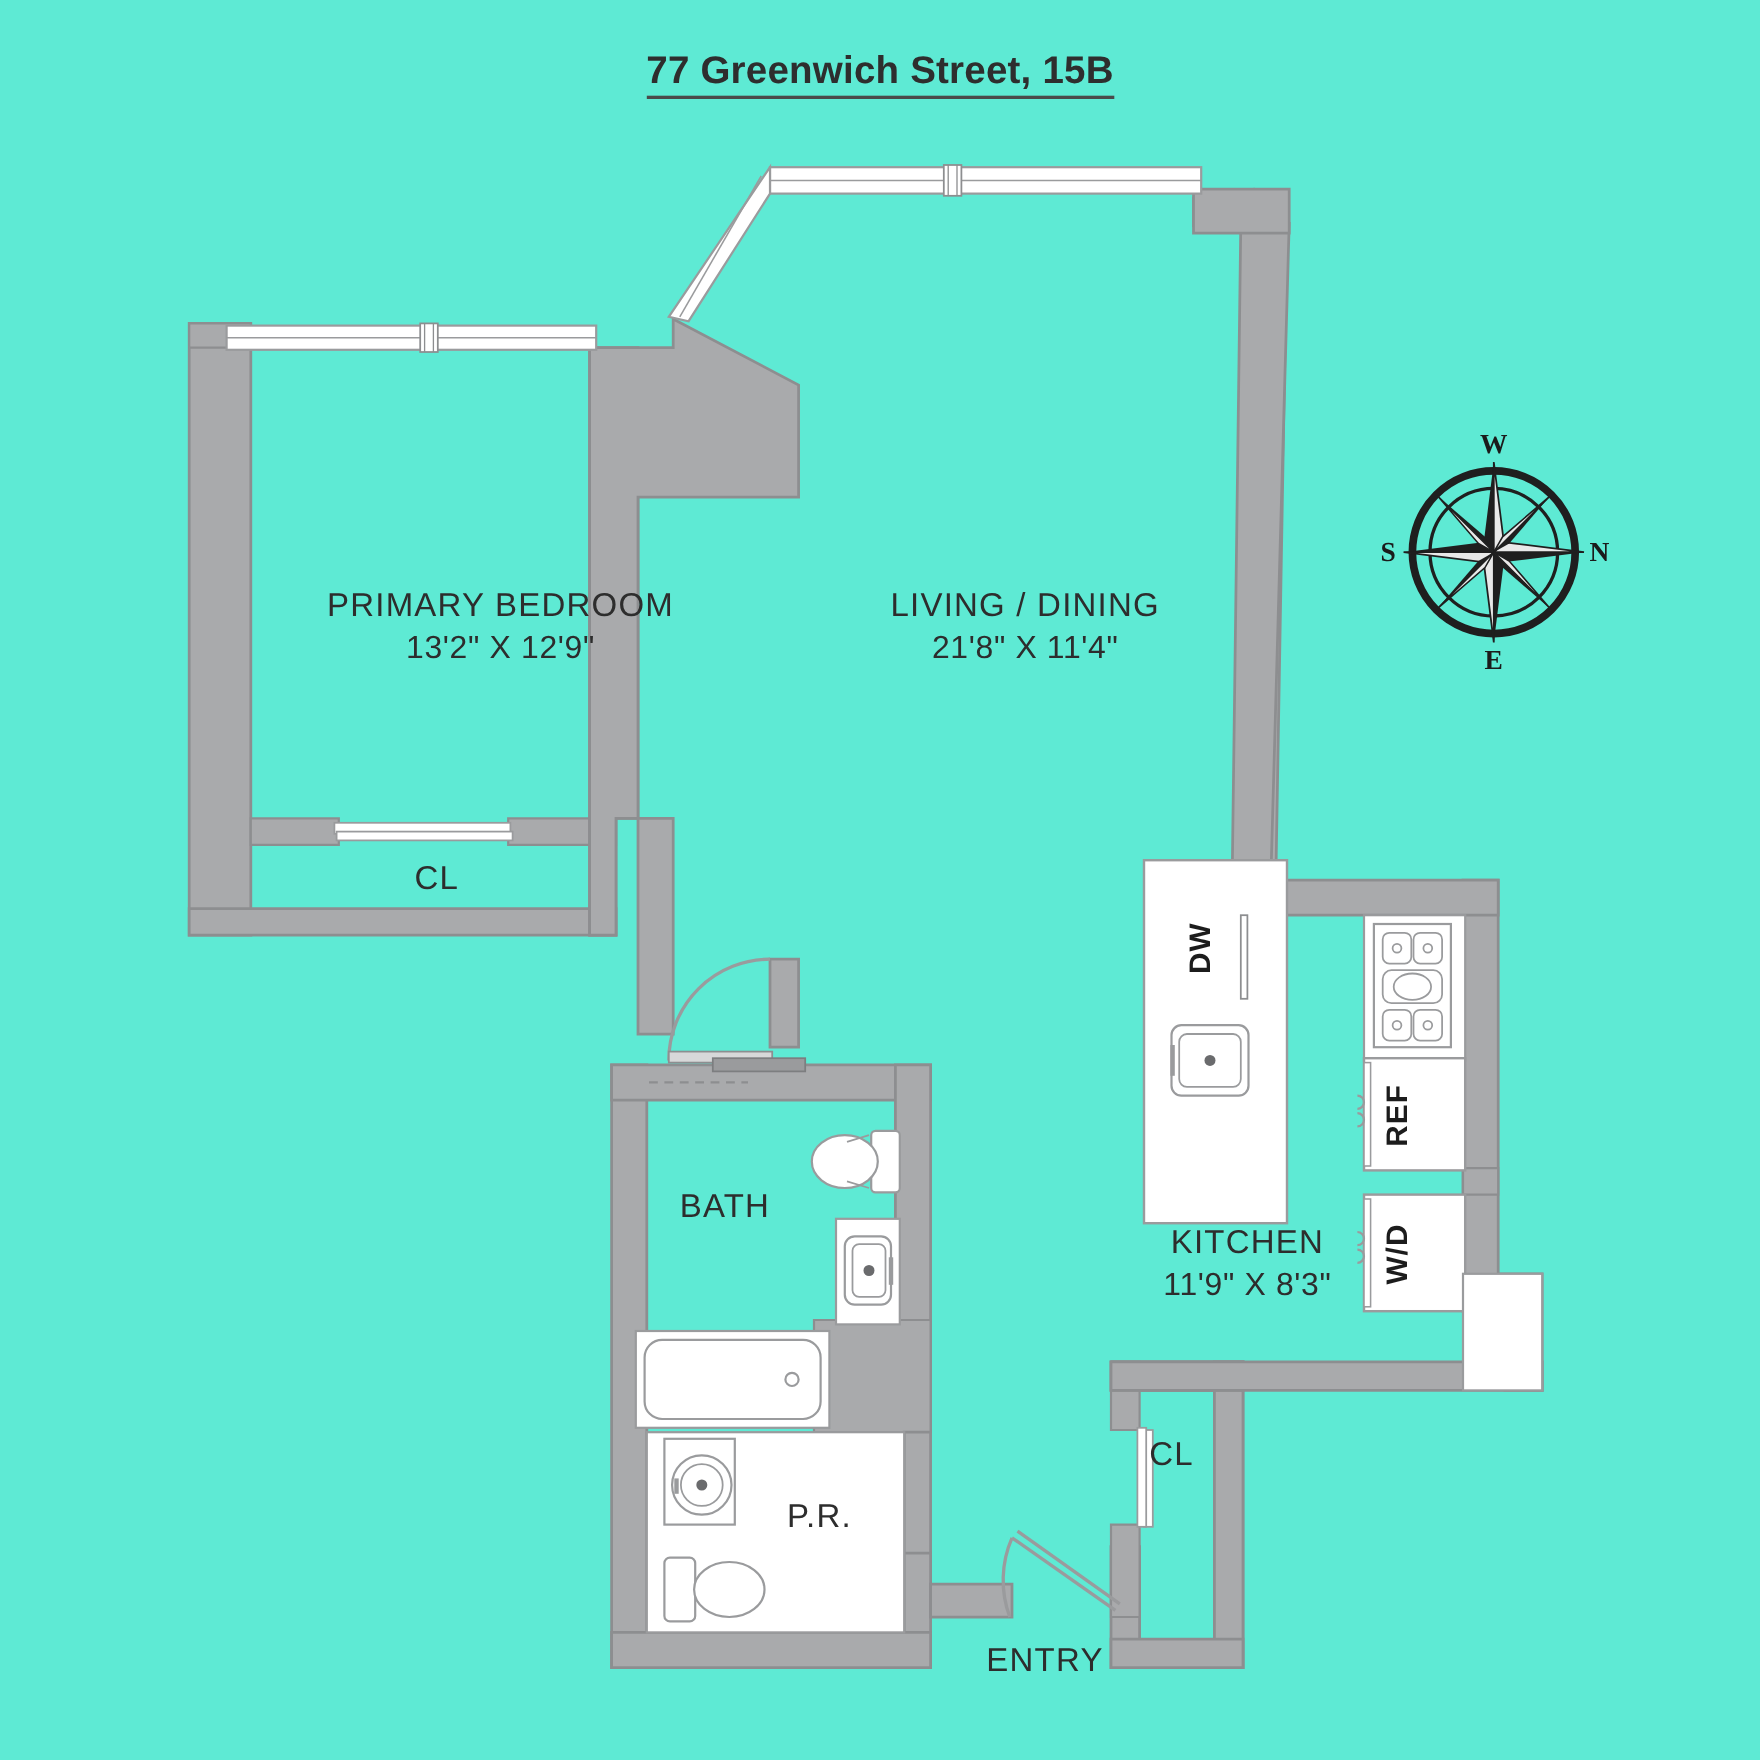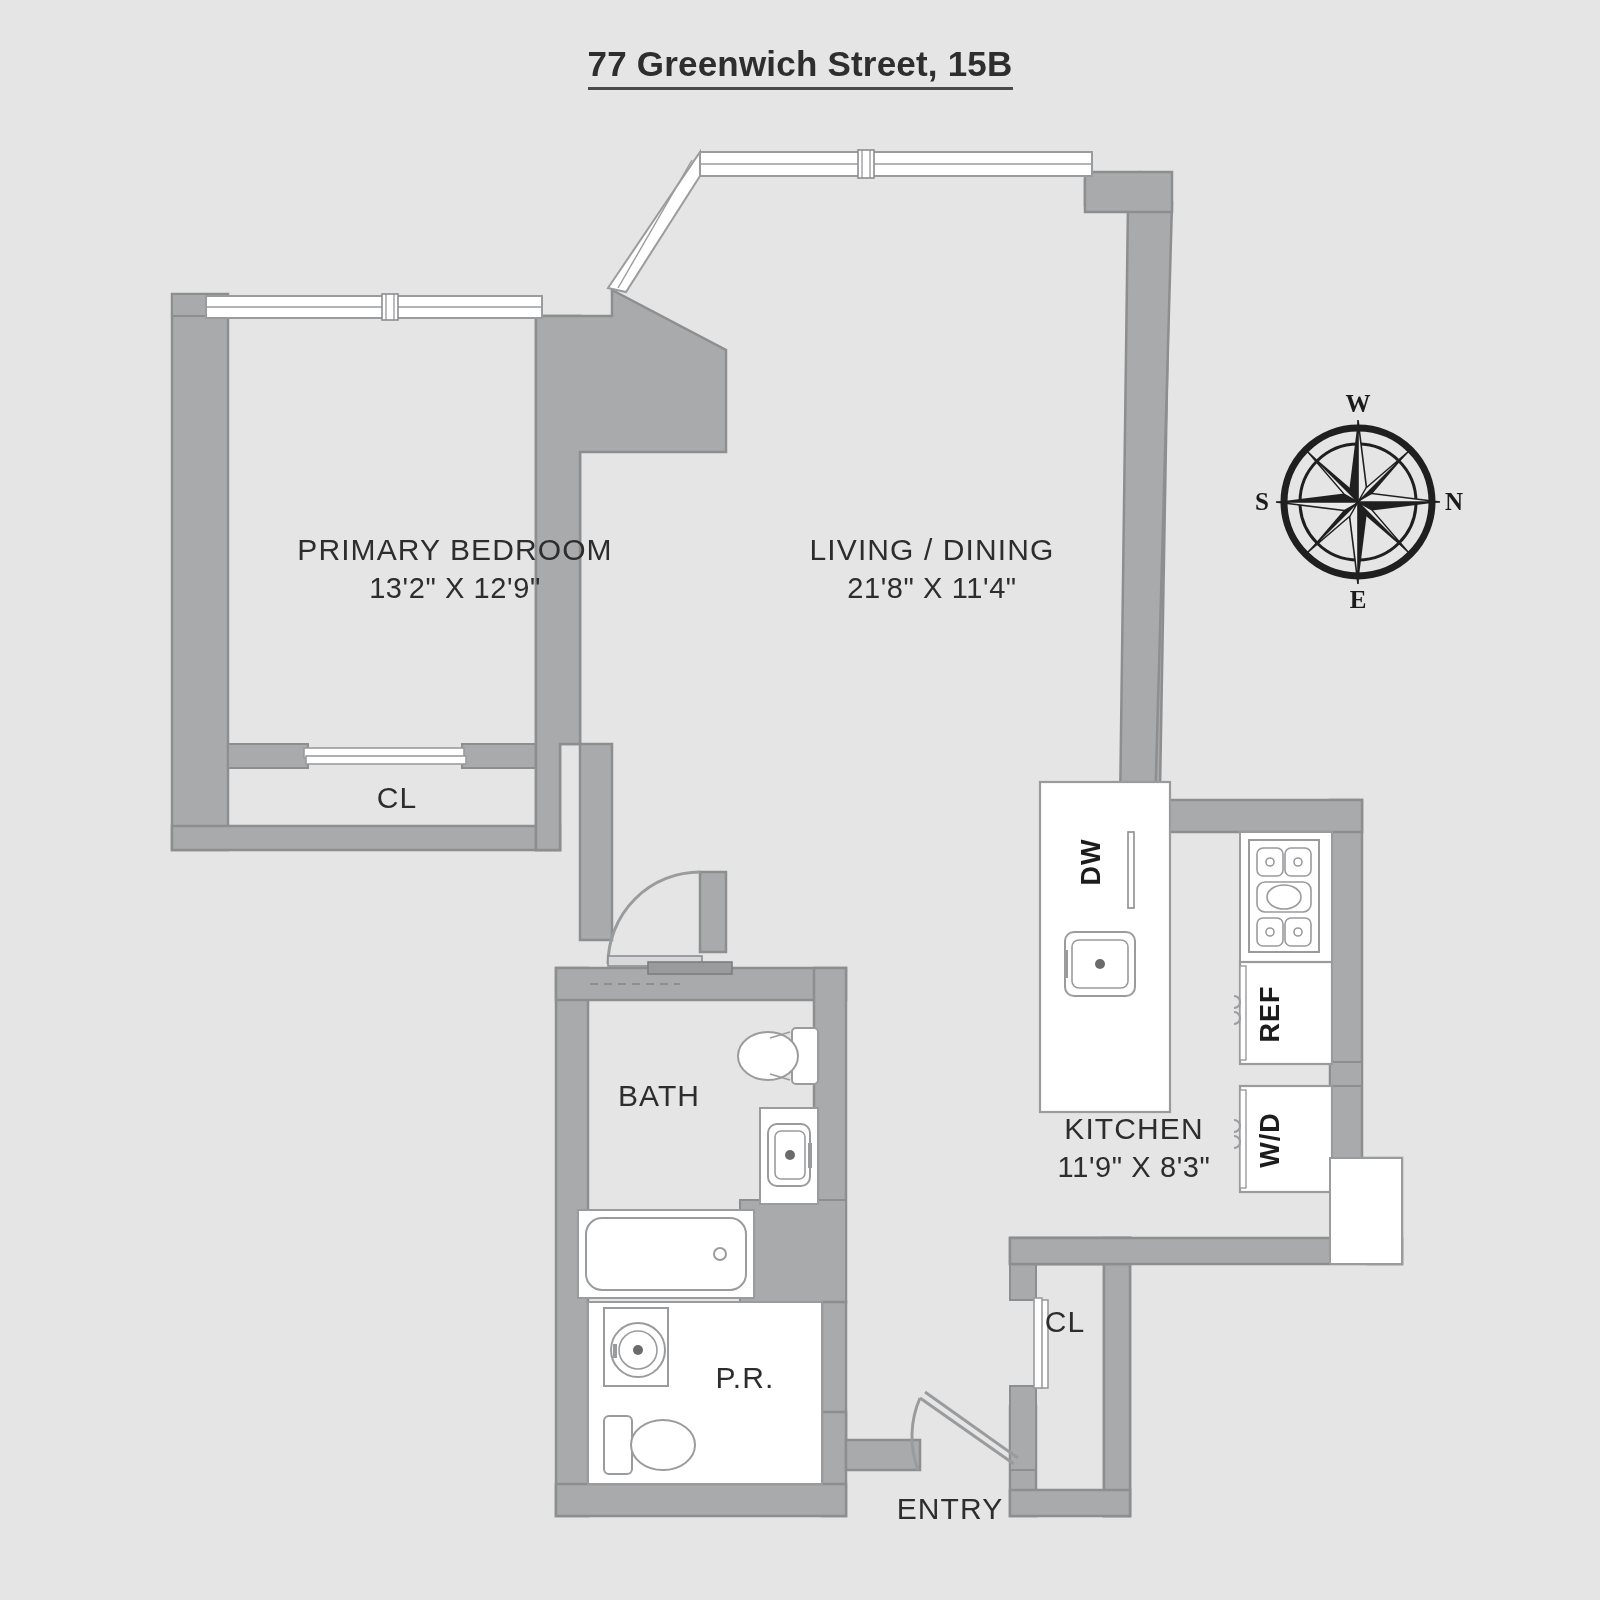--- a/index.html
+++ b/index.html
@@ -10,21 +10,21 @@
   body {
     width: 1600px;
     height: 1600px;
     font-family: "Liberation Sans", sans-serif;
     position: relative;
     overflow: hidden;
   }
   #floorplan-root {
     position: absolute;
     inset: 0;
-    background: #e5e5e5;
+    background: #5eead4;
   }
   .title-wrap {
     position: absolute;
     top: 44px;
     left: 0;
     width: 1600px;
     text-align: center;
   }
   .title-text {
     display: inline-block;

